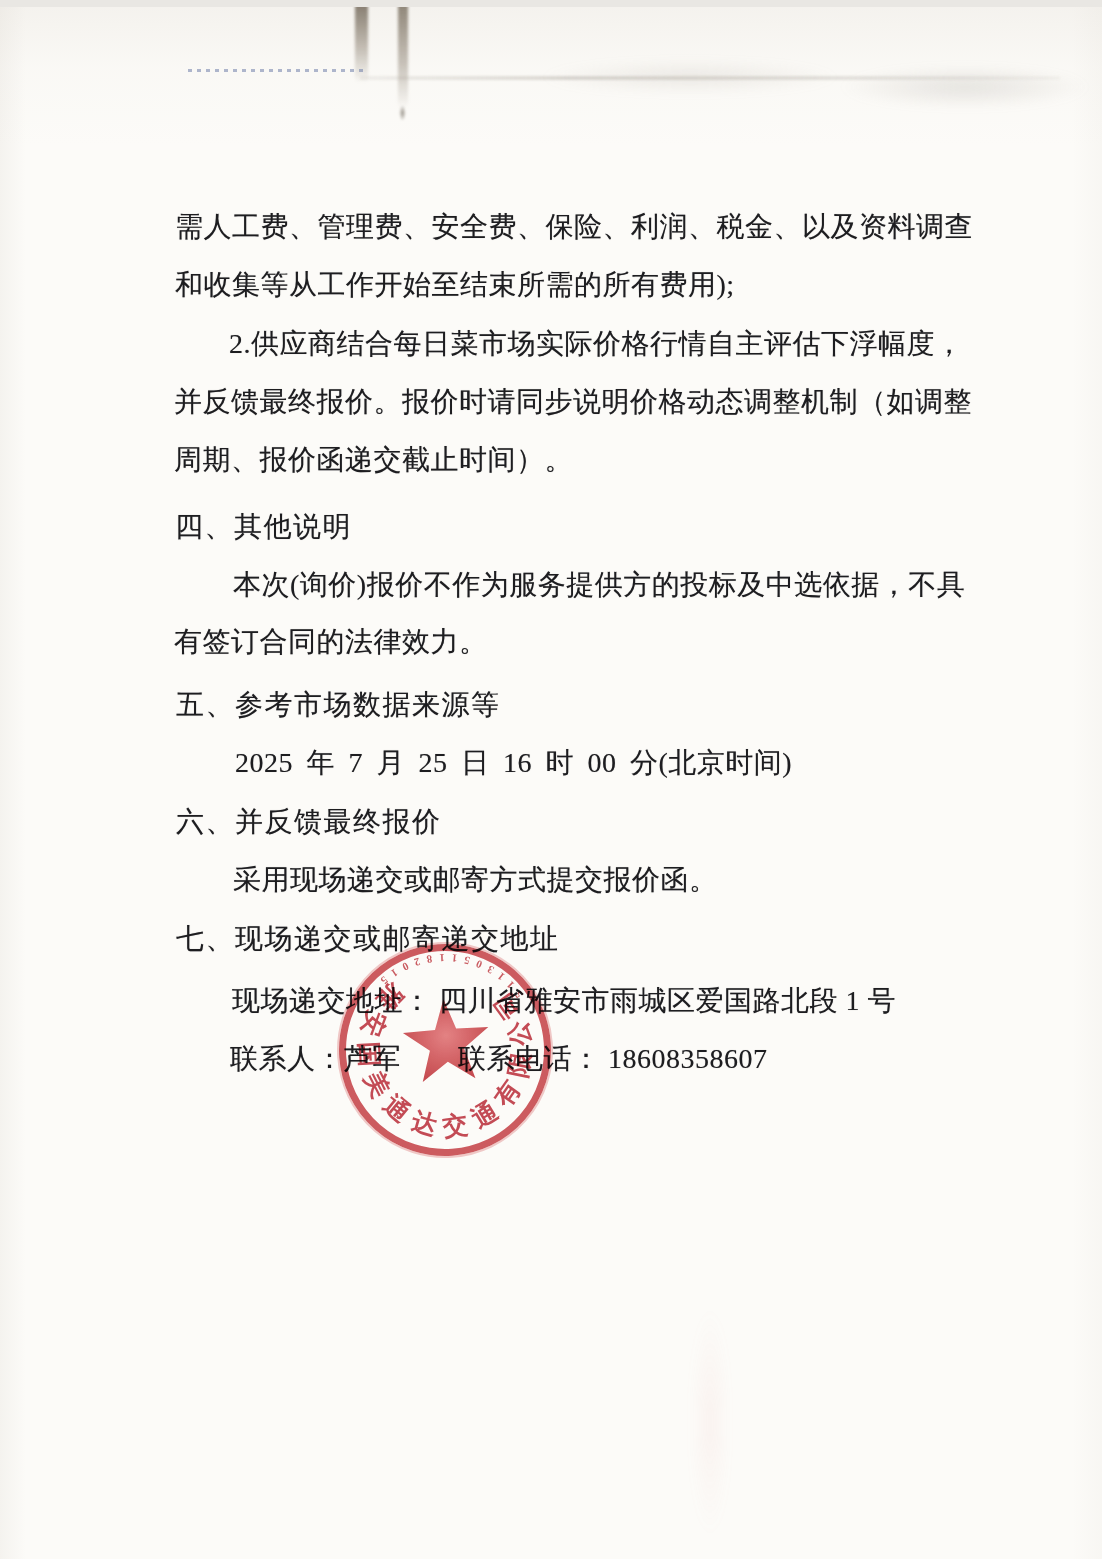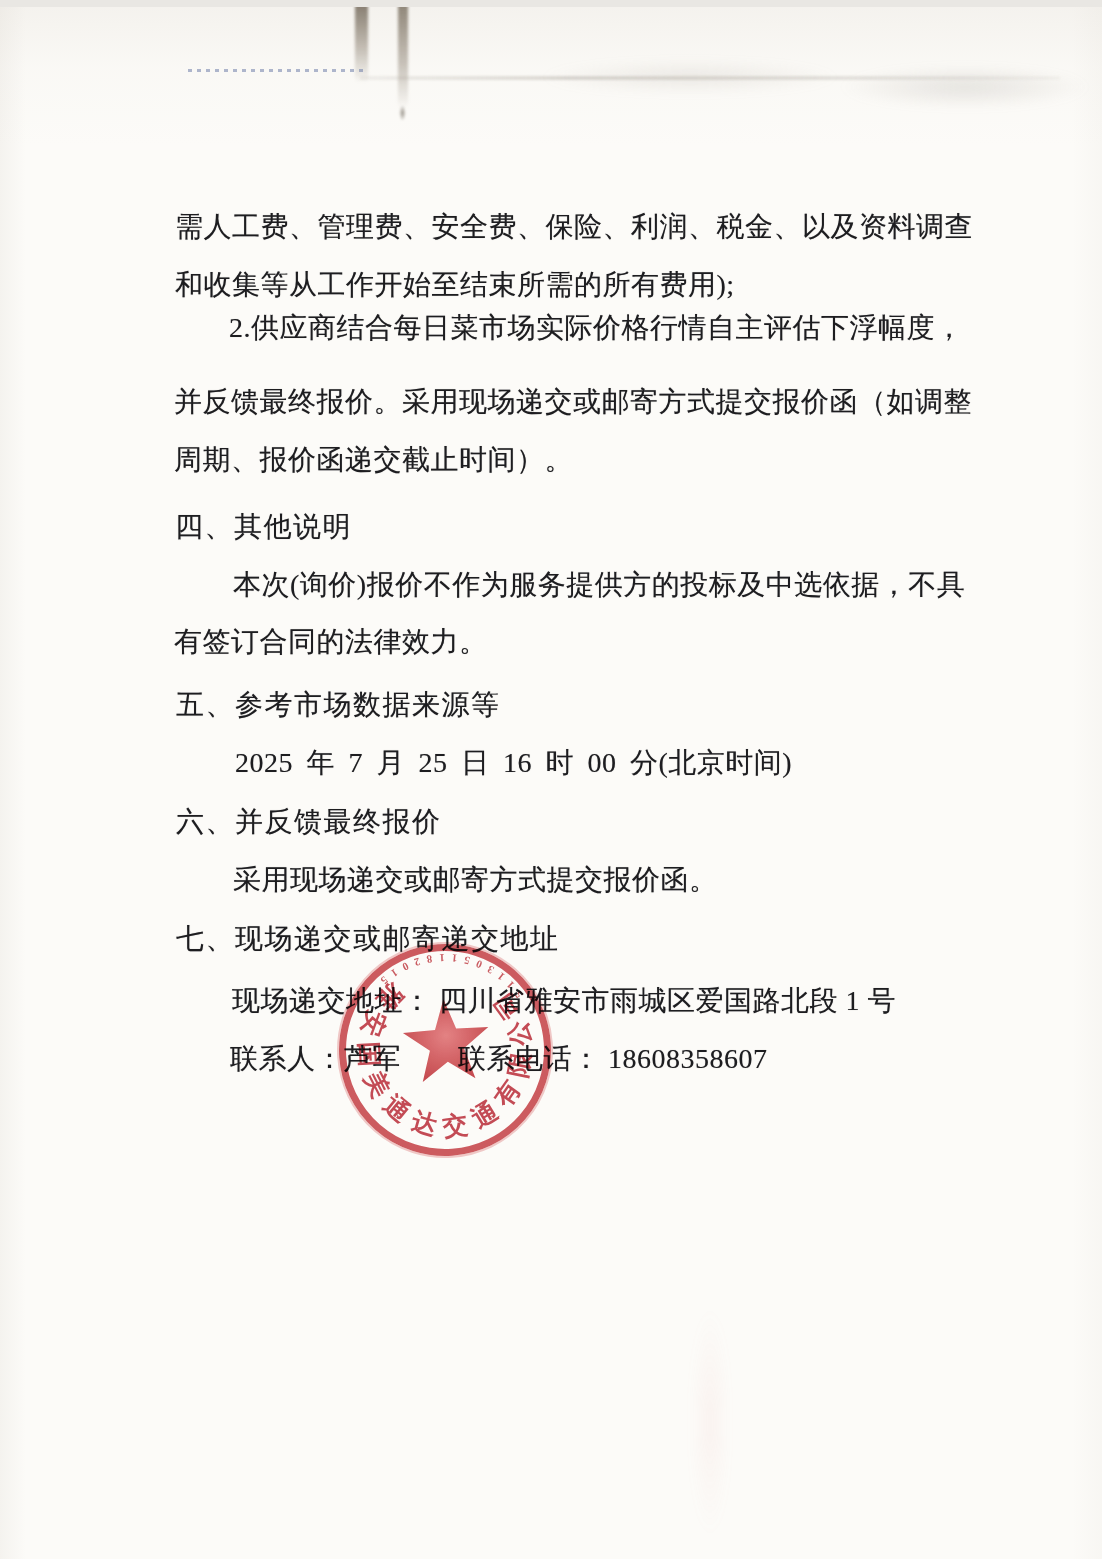--- a/index.html
+++ b/index.html
@@ -98,22 +98,22 @@
   <div class="artifact streak-b"></div>
   <div class="artifact streak-b-tip"></div>
   <div class="artifact blue-dots"></div>
   <div class="artifact gray-line"></div>
   <div class="artifact smear-top-right"></div>
   <div class="artifact smear-top-center"></div>
   <div class="artifact pink-streak-bottom"></div>
 
   <div class="tl" style="left:175px;top:203px;">需人工费、管理费、安全费、保险、利润、税金、以及资料调查</div>
   <div class="tl" style="left:175px;top:261px;">和收集等从工作开始至结束所需的所有费用);</div>
-  <div class="tl" style="left:229px;top:304px;">2.供应商结合每日菜市场实际价格行情自主评估下浮幅度，</div>
-  <div class="tl" style="left:174px;top:378px;">并反馈最终报价。采用现场递交或邮寄方式提交报价函（如调整</div>
+  <div class="tl" style="left:229px;top:320px;">2.供应商结合每日菜市场实际价格行情自主评估下浮幅度，</div>
+  <div class="tl" style="left:174px;top:378px;">并反馈最终报价。报价时请同步说明价格动态调整机制（如调整</div>
   <div class="tl" style="left:174px;top:436px;">周期、报价函递交截止时间）。</div>
   <div class="tl heading" style="left:175px;top:503px;">四、其他说明</div>
   <div class="tl" style="left:233px;top:561px;">本次(询价)报价不作为服务提供方的投标及中选依据，不具</div>
   <div class="tl" style="left:174px;top:618px;">有签订合同的法律效力。</div>
   <div class="tl heading" style="left:176px;top:681px;">五、参考市场数据来源等</div>
   <div class="tl datetime" style="left:235px;top:739px;">2025 年 7 月 25 日 16 时 00 分(北京时间)</div>
   <div class="tl heading" style="left:176px;top:798px;">六、并反馈最终报价</div>
   <div class="tl" style="left:233px;top:856px;text-align:right;">采用现场递交或邮寄方式提交报价函。</div>
   <div class="tl heading" style="left:176px;top:915px;">七、现场递交或邮寄递交地址</div>
   <div class="tl" style="left:232px;top:977px;text-align:center;">现场递交地址： 四川省雅安市雨城区爱国路北段 1 号</div>

